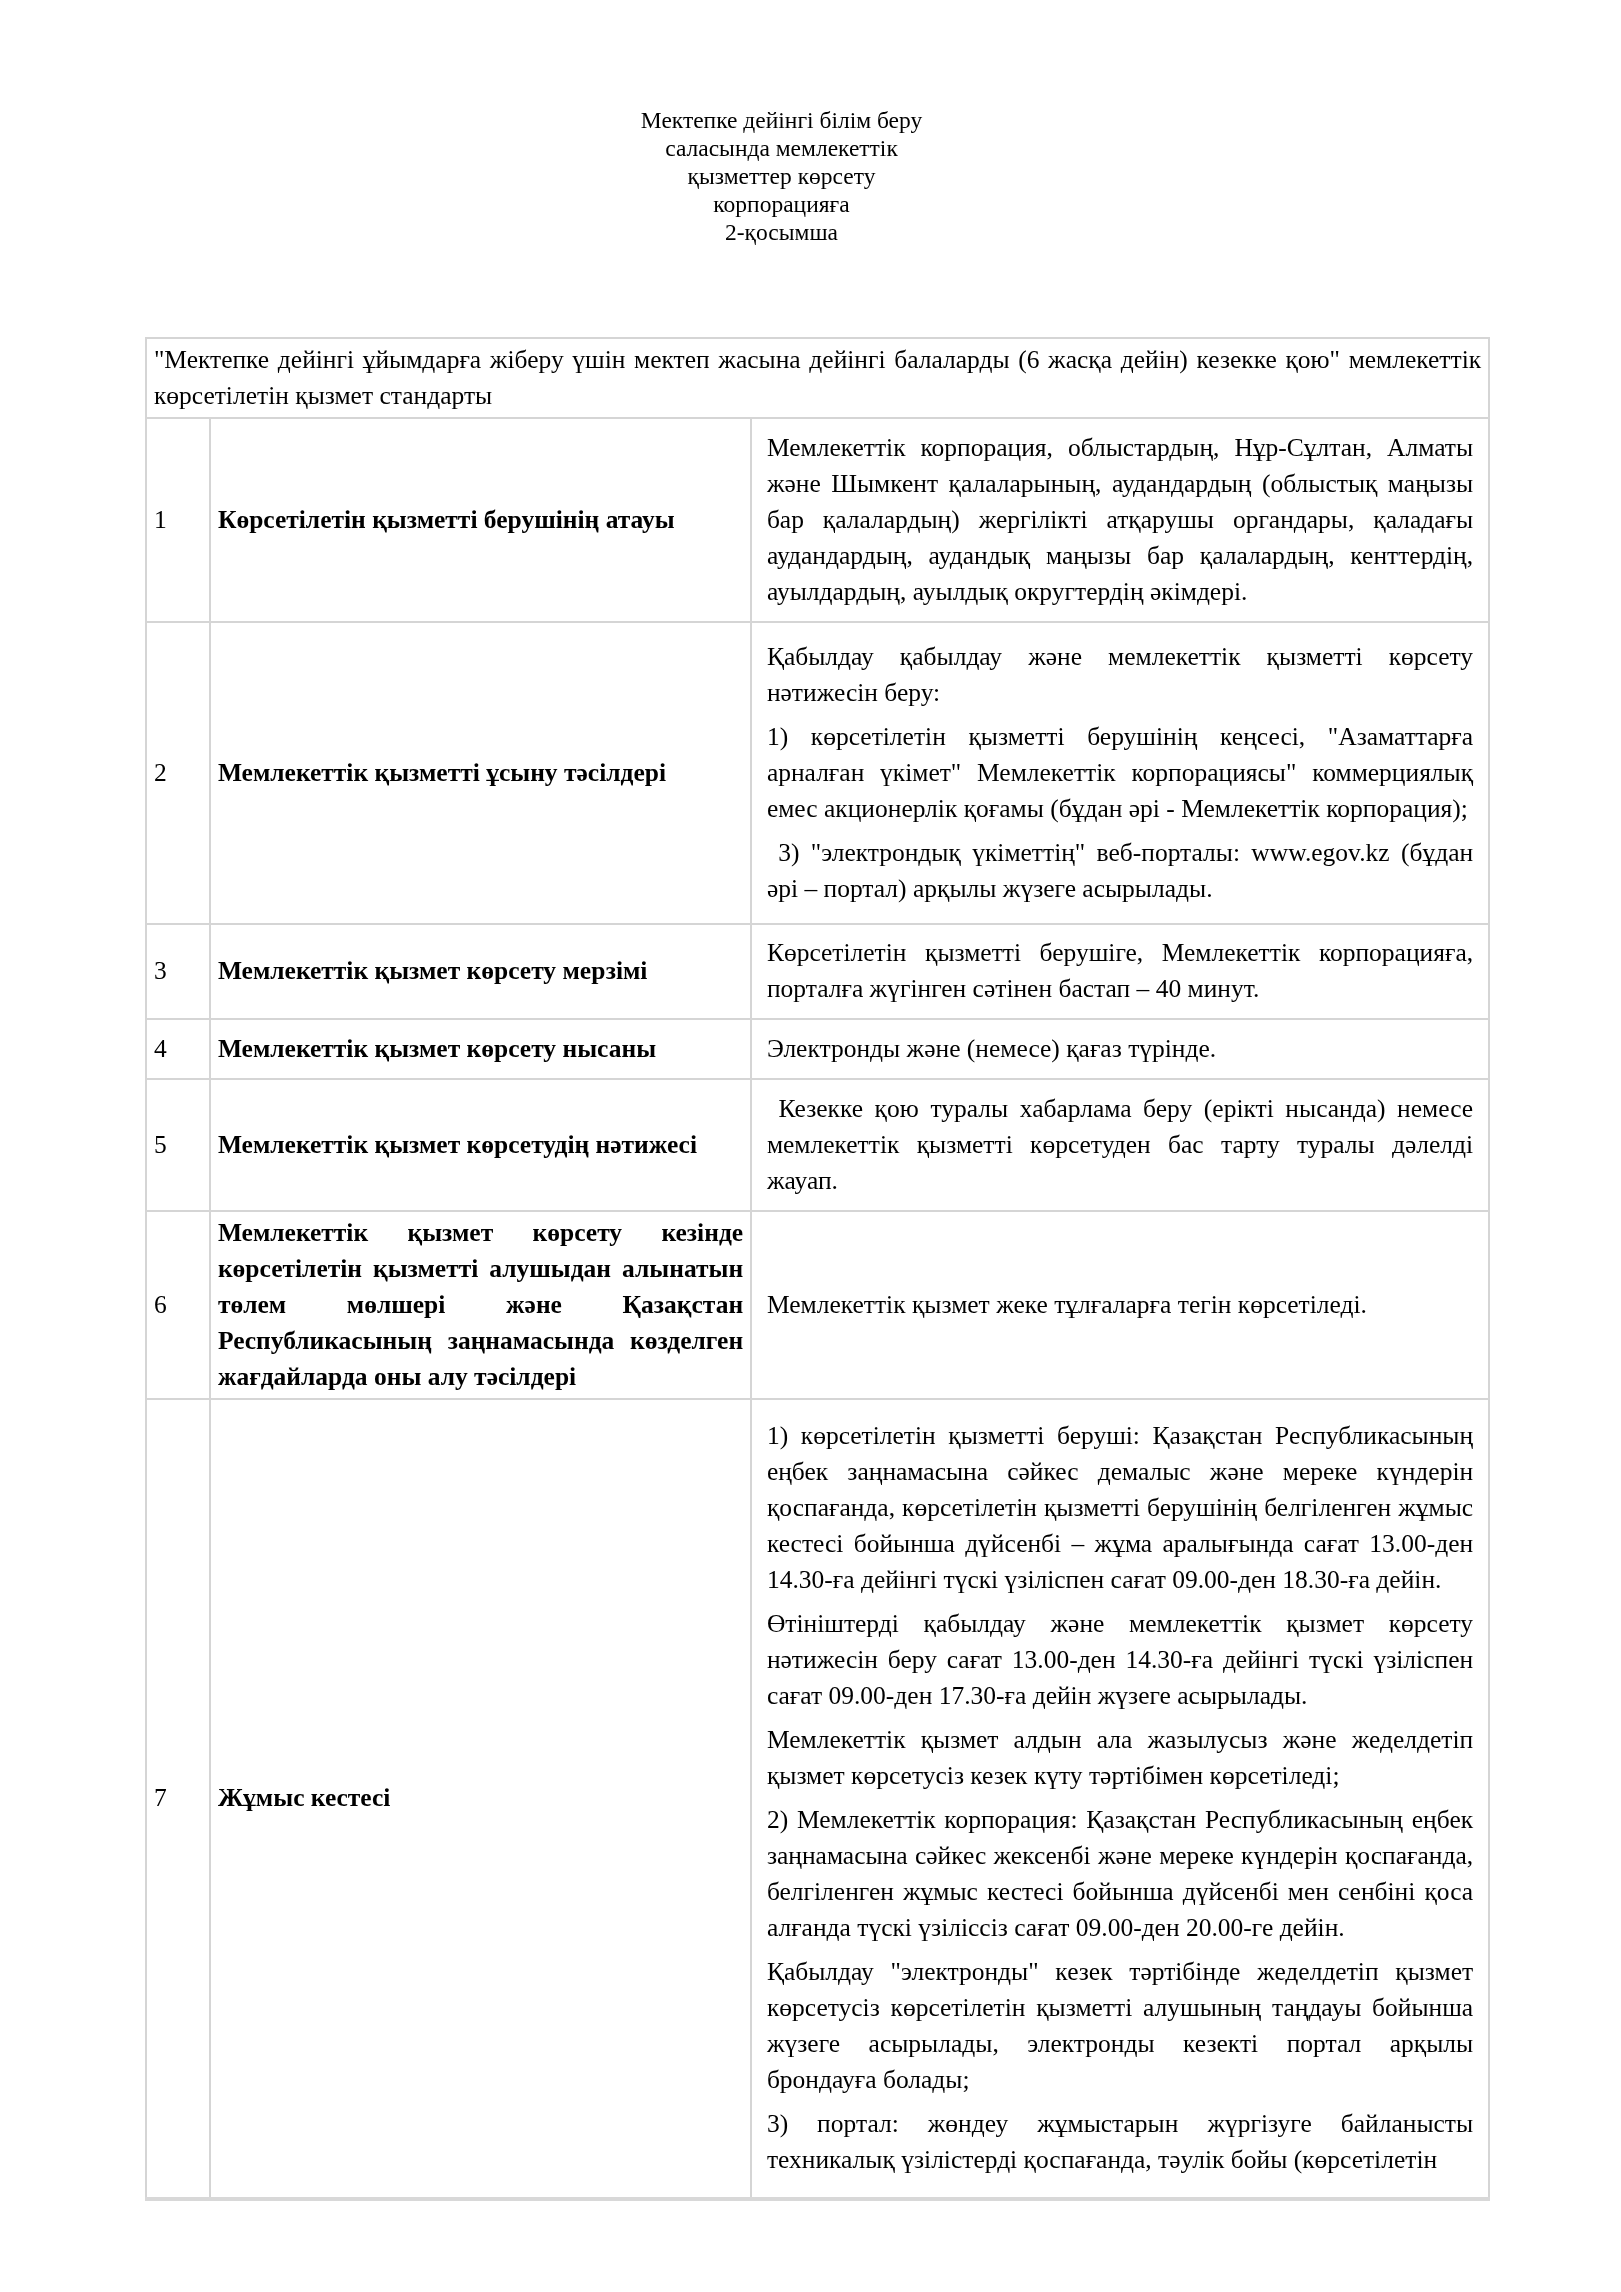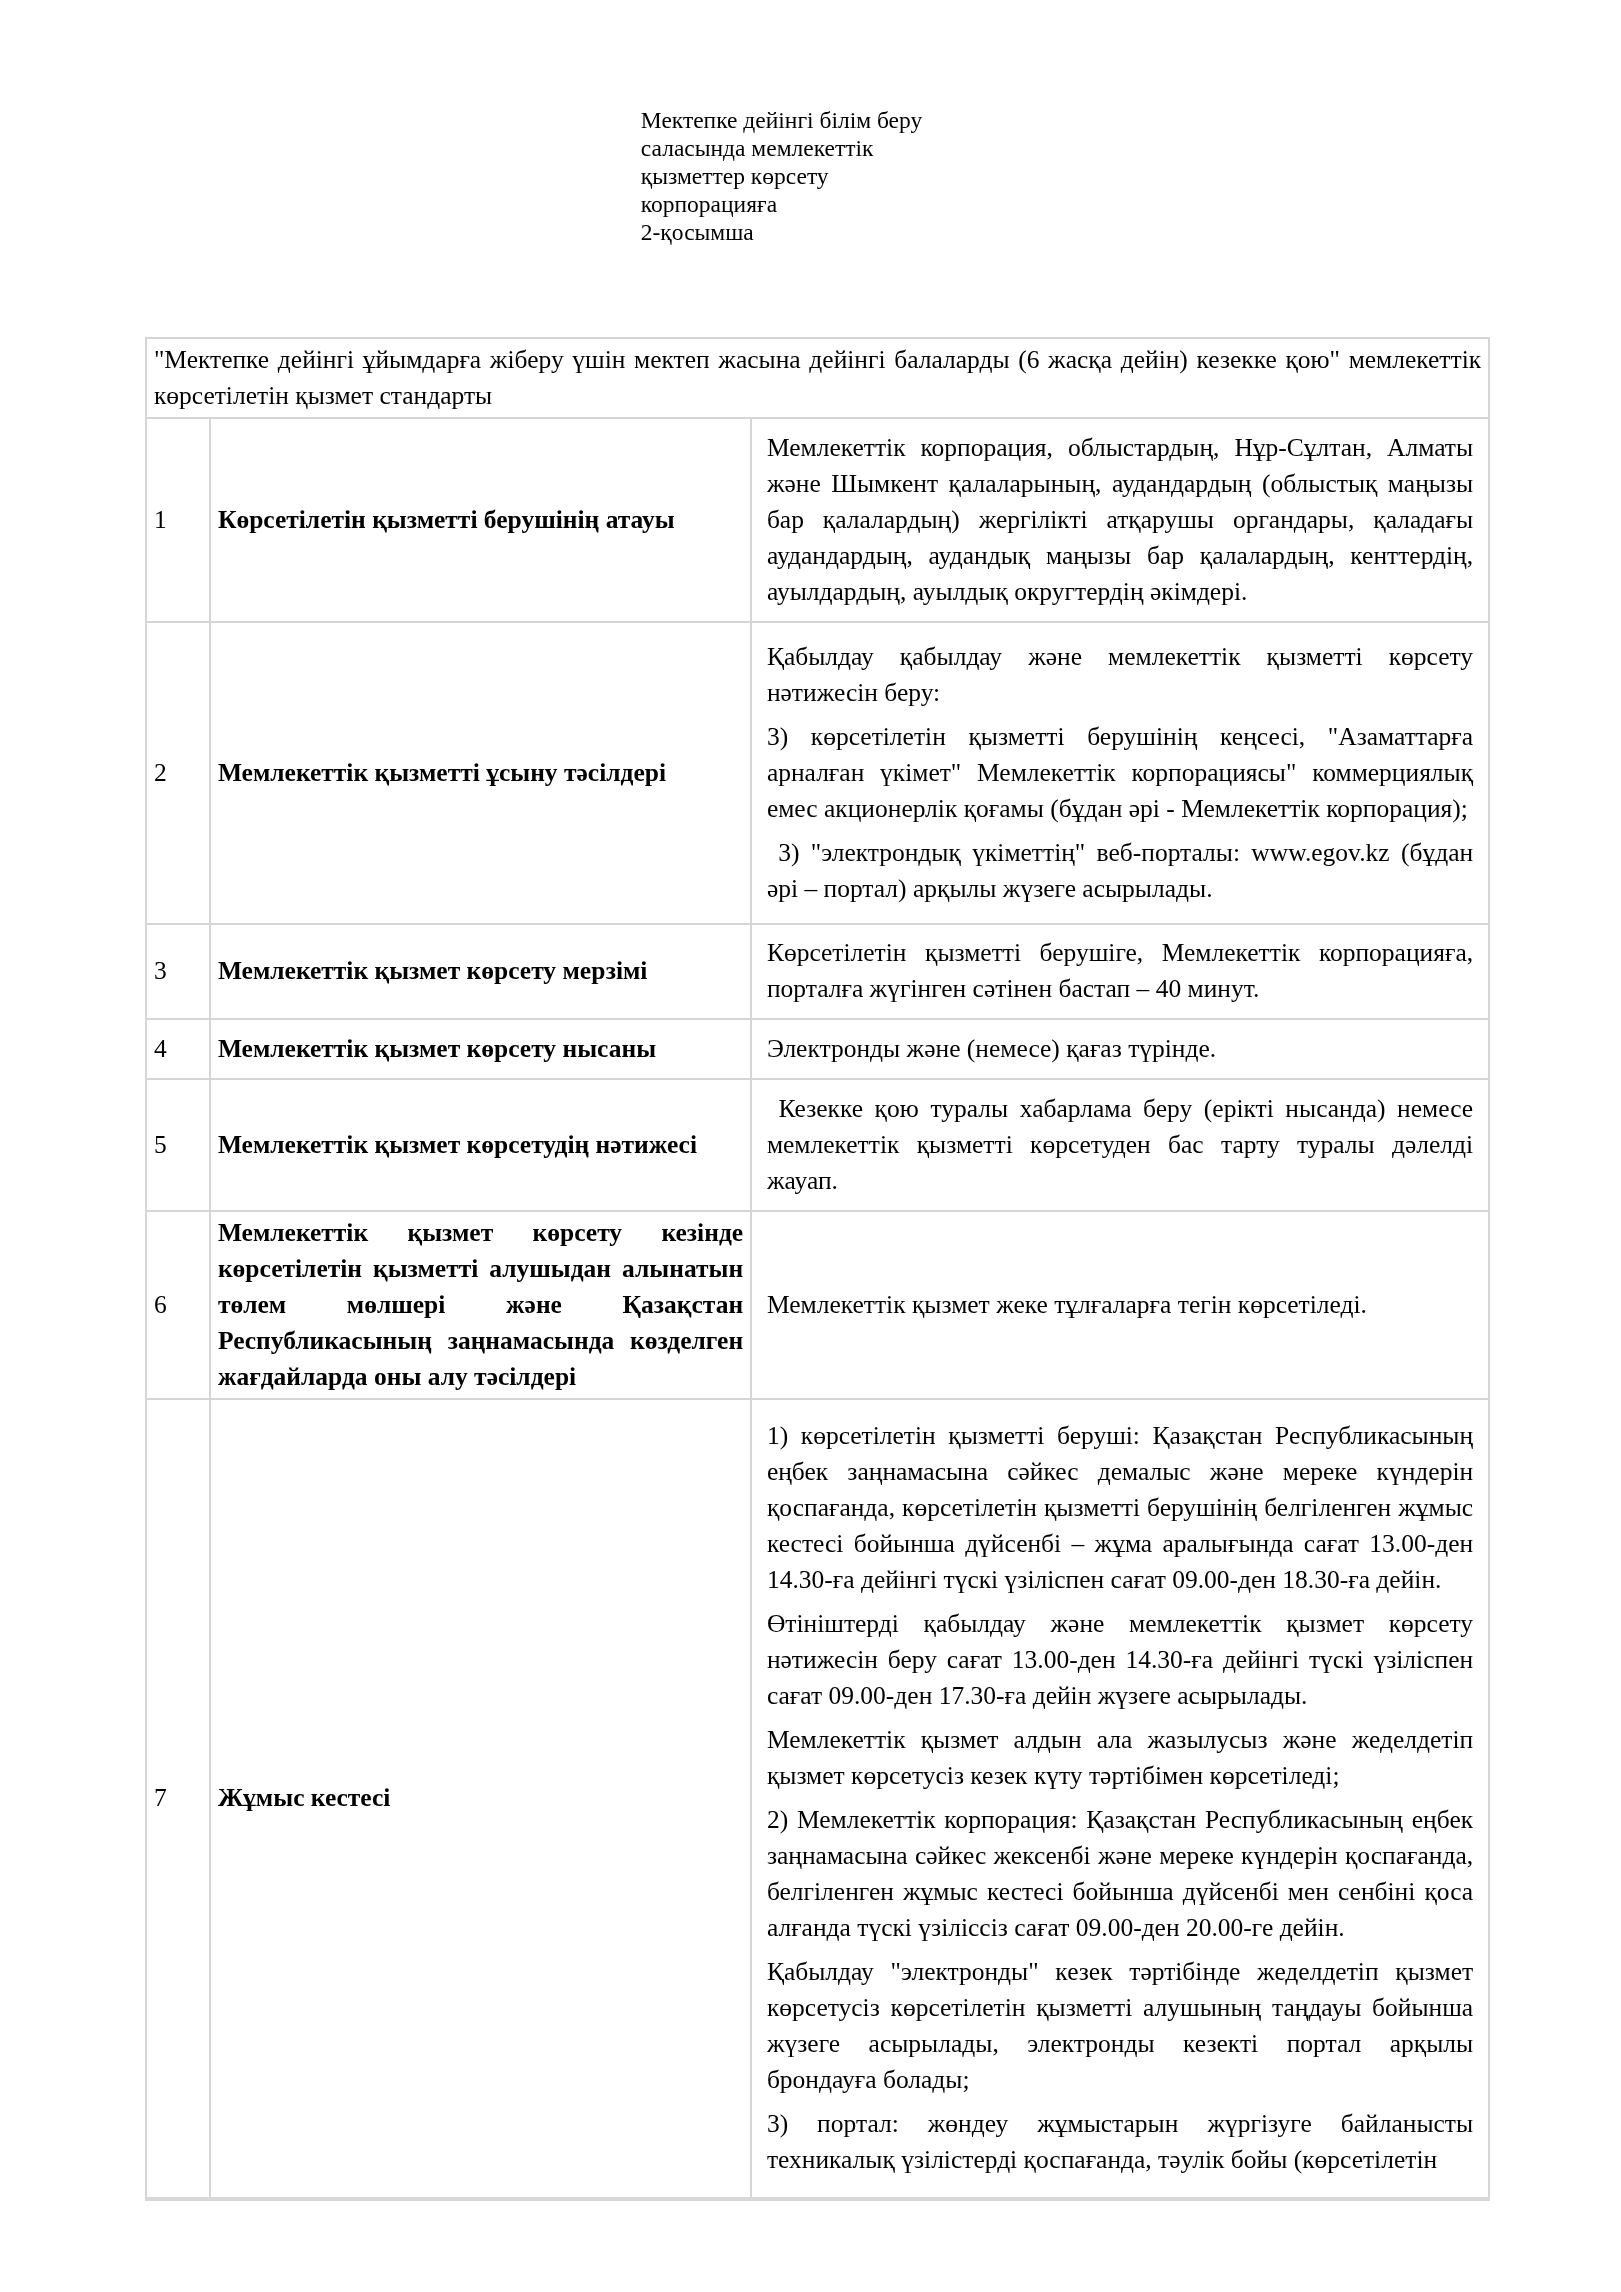--- a/index.html
+++ b/index.html
@@ -11,20 +11,21 @@
     width: 1621px;
     height: 2293px;
     overflow: hidden;
     font-family: "Liberation Serif", "DejaVu Serif", serif;
     color: #000000;
   }
   .appendix-note {
     margin: 106px auto 0 auto;
     width: fit-content;
     transform: translateX(-29px);
+    text-align: center;
     font-size: 23.5px;
     line-height: 28px;
   }
   table.standard-table {
     margin: 91px 0 0 145px;
     width: 1343px;
     border-collapse: collapse;
     table-layout: fixed;
     border: 2px solid #d5d5d5;
     border-bottom: 4.9px solid #d8d8d8;
@@ -101,21 +102,21 @@
       <td class="content-cell">
         <p>Мемлекеттік корпорация, облыстардың, Нұр-Сұлтан, Алматы және Шымкент қалаларының, аудандардың (облыстық маңызы бар қалалардың) жергілікті атқарушы органдары, қаладағы аудандардың, аудандық маңызы бар қалалардың, кенттердің, ауылдардың, ауылдық округтердің әкімдері.</p>
       </td>
     </tr>
 
     <tr class="r2">
       <td class="num-cell">2</td>
       <td class="label-cell">Мемлекеттік қызметті ұсыну тәсілдері</td>
       <td class="content-cell">
         <p>Қабылдау қабылдау және мемлекеттік қызметті көрсету нәтижесін беру:</p>
-        <p>3) көрсетілетін қызметті берушінің кеңсесі, "Азаматтарға арналған үкімет" Мемлекеттік корпорациясы" коммерциялық емес акционерлік қоғамы (бұдан әрі - Мемлекеттік корпорация);</p>
+        <p>1) көрсетілетін қызметті берушінің кеңсесі, "Азаматтарға арналған үкімет" Мемлекеттік корпорациясы" коммерциялық емес акционерлік қоғамы (бұдан әрі - Мемлекеттік корпорация);</p>
         <p> 3) "электрондық үкіметтің" веб-порталы: www.egov.kz (бұдан әрі – портал) арқылы жүзеге асырылады.</p>
       </td>
     </tr>
 
     <tr class="r3">
       <td class="num-cell">3</td>
       <td class="label-cell">Мемлекеттік қызмет көрсету мерзімі</td>
       <td class="content-cell">
         <p>Көрсетілетін қызметті берушіге, Мемлекеттік корпорацияға, порталға жүгінген сәтінен бастап – 40 минут.</p>
       </td>

